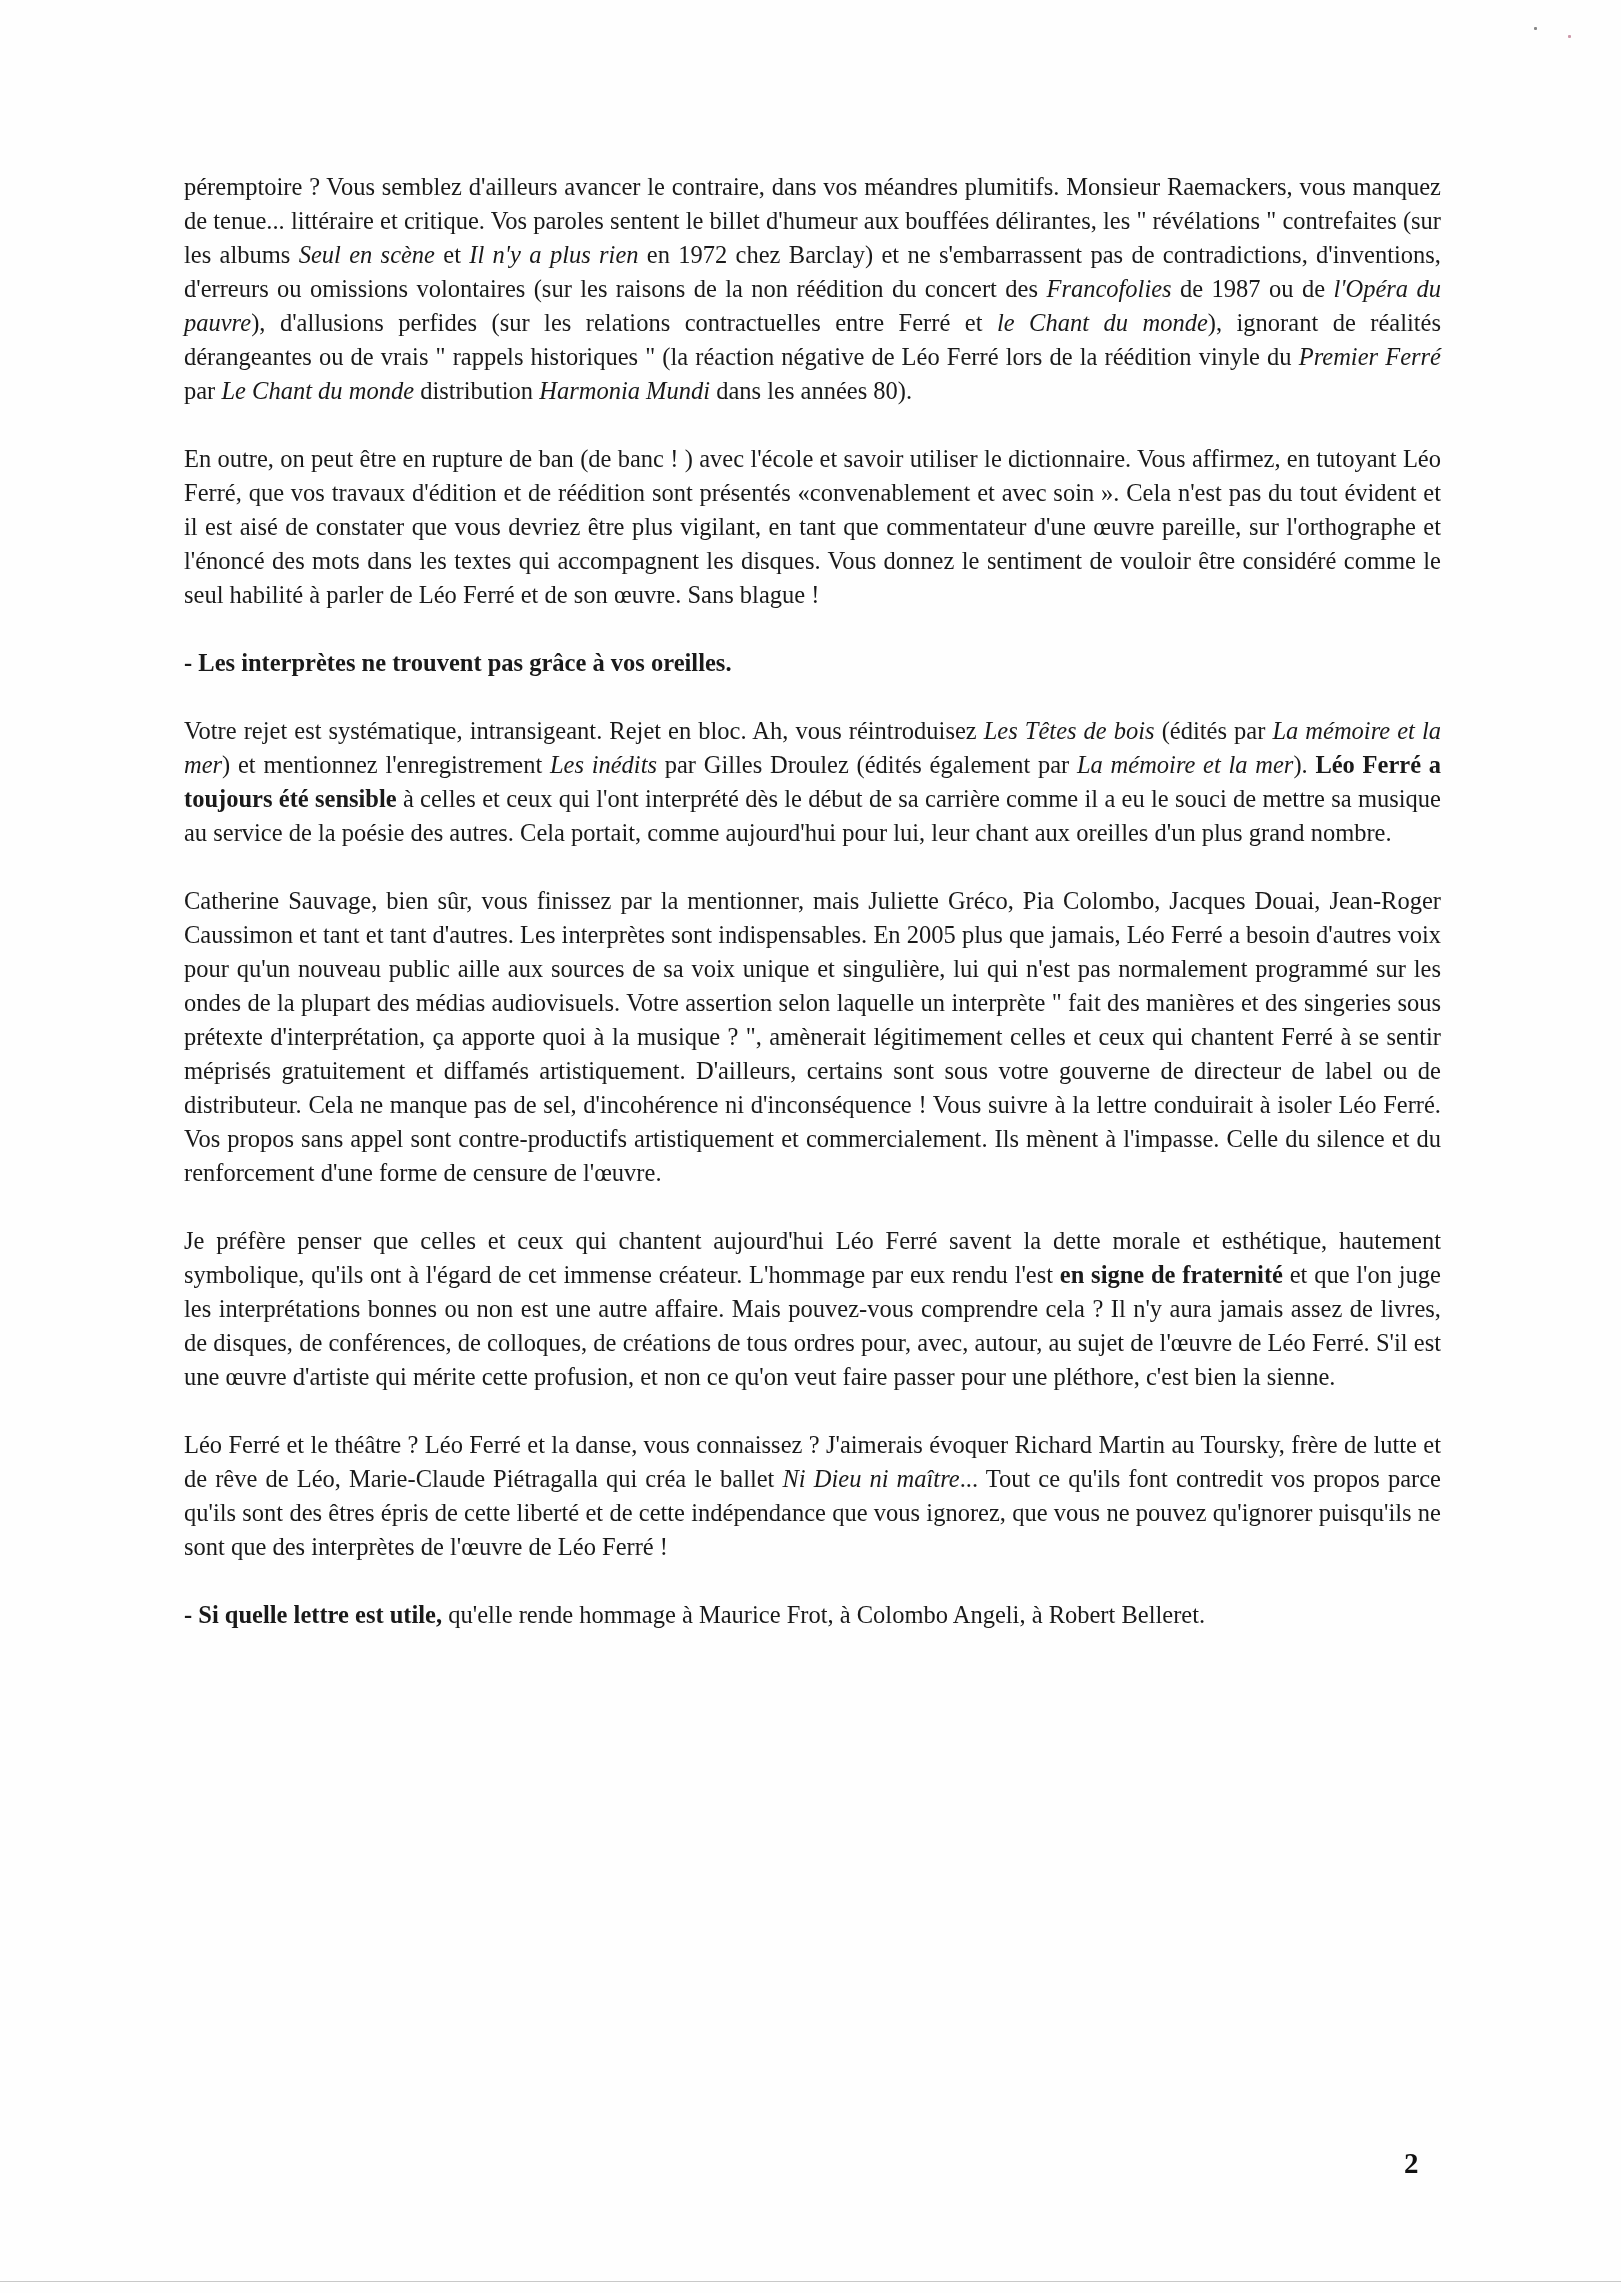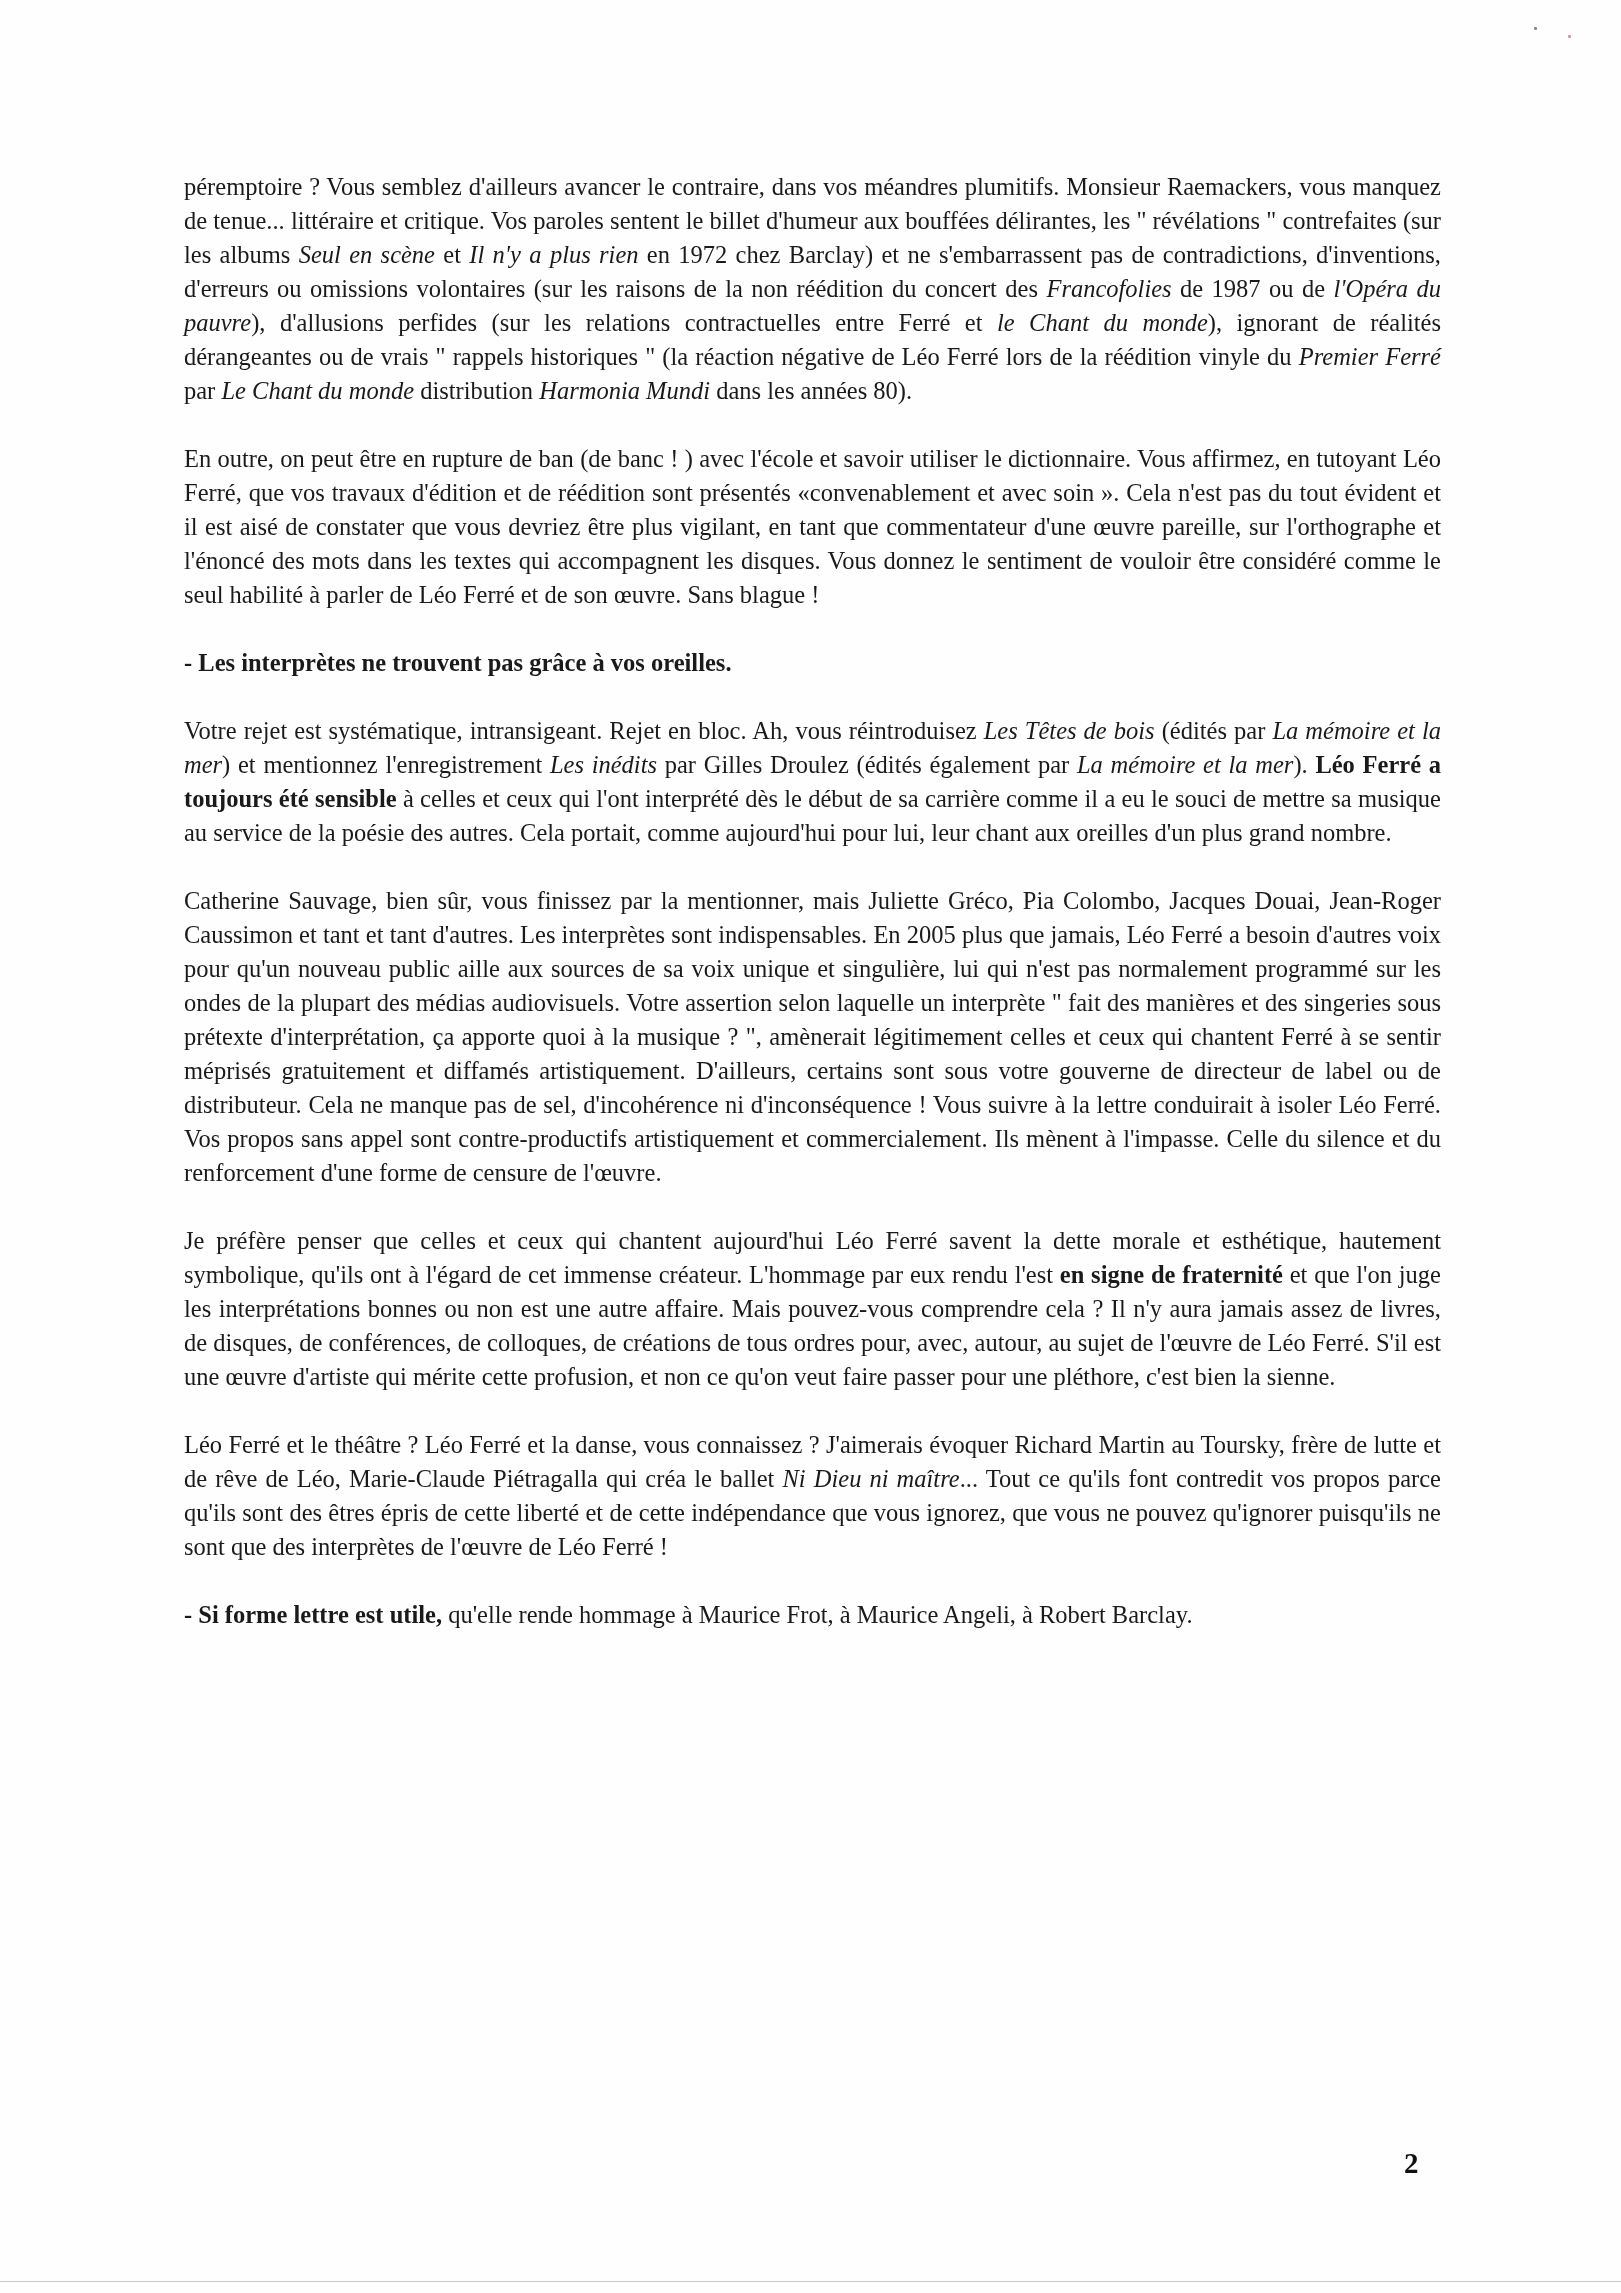--- a/index.html
+++ b/index.html
@@ -37,19 +37,19 @@
   <div class="scan-mark" style="left:1568px; top:35px; background:#c9a"></div>
 
   <div class="content">
     <p class="para"><span>péremptoire ? Vous semblez d'ailleurs avancer le contraire, dans vos méandres plumitifs. Monsieur Raemackers, vous manquez de tenue... littéraire et critique. Vos paroles sentent le billet d'humeur aux bouffées délirantes, les " révélations " contrefaites (sur les albums </span><i>Seul en scène</i><span> et </span><i>Il n'y a plus rien</i><span> en 1972 chez Barclay) et ne s'embarrassent pas de contradictions, d'inventions, d'erreurs ou omissions volontaires (sur les raisons de la non réédition du concert des </span><i>Francofolies</i><span> de 1987 ou de </span><i>l'Opéra du pauvre</i><span>), d'allusions perfides (sur les relations contractuelles entre Ferré et </span><i>le Chant du monde</i><span>), ignorant de réalités dérangeantes ou de vrais " rappels historiques " (la réaction négative de Léo Ferré lors de la réédition vinyle du </span><i>Premier Ferré</i><span> par </span><i>Le Chant du monde</i><span> distribution </span><i>Harmonia Mundi</i><span> dans les années 80).</span></p>
     <p class="para"><span>En outre, on peut être en rupture de ban (de banc ! ) avec l'école et savoir utiliser le dictionnaire. Vous affirmez, en tutoyant Léo Ferré, que vos travaux d'édition et de réédition sont présentés «convenablement et avec soin ». Cela n'est pas du tout évident et il est aisé de constater que vous devriez être plus vigilant, en tant que commentateur d'une œuvre pareille, sur l'orthographe et l'énoncé des mots dans les textes qui accompagnent les disques. Vous donnez le sentiment de vouloir être considéré comme le seul habilité à parler de Léo Ferré et de son œuvre. Sans blague !</span></p>
     <p class="heading"><b>- Les interprètes ne trouvent pas grâce à vos oreilles.</b></p>
     <p class="para"><span>Votre rejet est systématique, intransigeant. Rejet en bloc. Ah, vous réintroduisez </span><i>Les Têtes de bois</i><span> (édités par </span><i>La mémoire et la mer</i><span>) et mentionnez l'enregistrement </span><i>Les inédits</i><span> par Gilles Droulez (édités également par </span><i>La mémoire et la mer</i><span>). </span><b>Léo Ferré a toujours été sensible</b><span> à celles et ceux qui l'ont interprété dès le début de sa carrière comme il a eu le souci de mettre sa musique au service de la poésie des autres. Cela portait, comme aujourd'hui pour lui, leur chant aux oreilles d'un plus grand nombre.</span></p>
     <p class="para"><span>Catherine Sauvage, bien sûr, vous finissez par la mentionner, mais Juliette Gréco, Pia Colombo, Jacques Douai, Jean-Roger Caussimon et tant et tant d'autres. Les interprètes sont indispensables. En 2005 plus que jamais, Léo Ferré a besoin d'autres voix pour qu'un nouveau public aille aux sources de sa voix unique et singulière, lui qui n'est pas normalement programmé sur les ondes de la plupart des médias audiovisuels. Votre assertion selon laquelle un interprète " fait des manières et des singeries sous prétexte d'interprétation, ça apporte quoi à la musique ? ", amènerait légitimement celles et ceux qui chantent Ferré à se sentir méprisés gratuitement et diffamés artistiquement. D'ailleurs, certains sont sous votre gouverne de directeur de label ou de distributeur. Cela ne manque pas de sel, d'incohérence ni d'inconséquence ! Vous suivre à la lettre conduirait à isoler Léo Ferré. Vos propos sans appel sont contre-productifs artistiquement et commercialement. Ils mènent à l'impasse. Celle du silence et du renforcement d'une forme de censure de l'œuvre.</span></p>
     <p class="para"><span>Je préfère penser que celles et ceux qui chantent aujourd'hui Léo Ferré savent la dette morale et esthétique, hautement symbolique, qu'ils ont à l'égard de cet immense créateur. L'hommage par eux rendu l'est </span><b>en signe de fraternité</b><span> et que l'on juge les interprétations bonnes ou non est une autre affaire. Mais pouvez-vous comprendre cela ? Il n'y aura jamais assez de livres, de disques, de conférences, de colloques, de créations de tous ordres pour, avec, autour, au sujet de l'œuvre de Léo Ferré. S'il est une œuvre d'artiste qui mérite cette profusion, et non ce qu'on veut faire passer pour une pléthore, c'est bien la sienne.</span></p>
     <p class="para"><span>Léo Ferré et le théâtre ? Léo Ferré et la danse, vous connaissez ? J'aimerais évoquer Richard Martin au Toursky, frère de lutte et de rêve de Léo, Marie-Claude Piétragalla qui créa le ballet </span><i>Ni Dieu ni maître</i><span>... Tout ce qu'ils font contredit vos propos parce qu'ils sont des êtres épris de cette liberté et de cette indépendance que vous ignorez, que vous ne pouvez qu'ignorer puisqu'ils ne sont que des interprètes de l'œuvre de Léo Ferré !</span></p>
-    <p class="heading" style="font-weight:normal"><b>- Si forme lettre est utile,</b><span> qu'elle rende hommage à Maurice Frot, à Maurice Angeli, à Robert Barclay.</span></p>
+    <p class="heading" style="font-weight:normal"><b>- Si quelle lettre est utile,</b><span> qu'elle rende hommage à Maurice Frot, à Colombo Angeli, à Robert Belleret.</span></p>
   </div>
 
   <div class="page-number">2</div>
   <div class="bottom-rule"></div>
 </div>
 
 
 </body></html>

